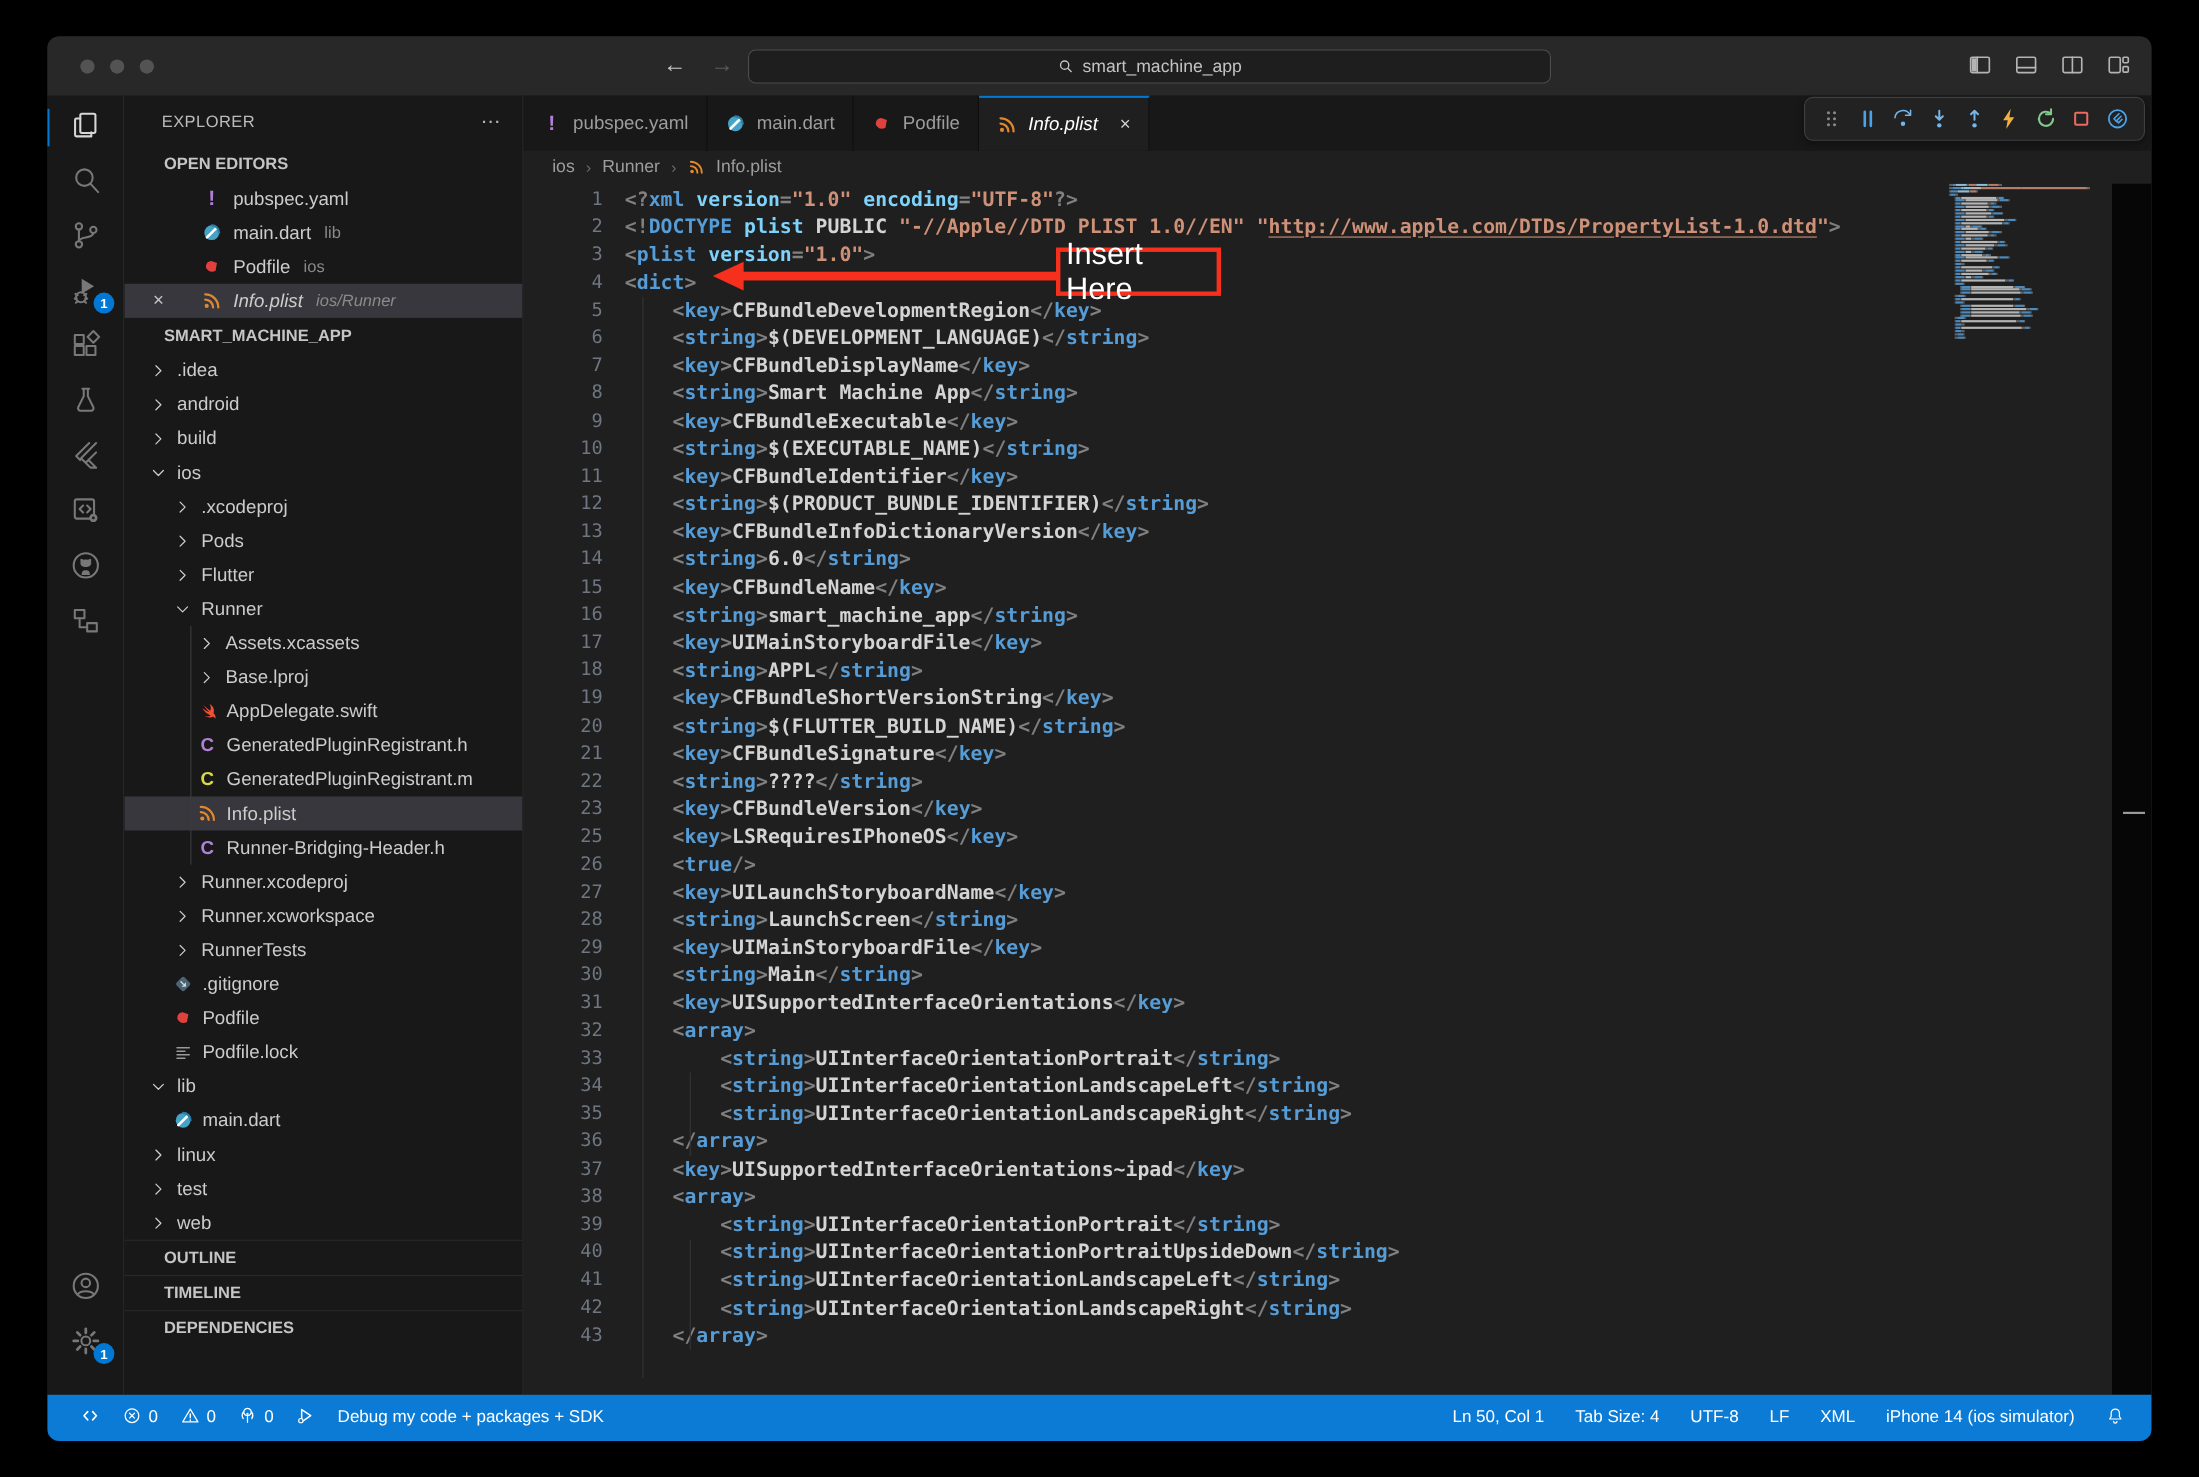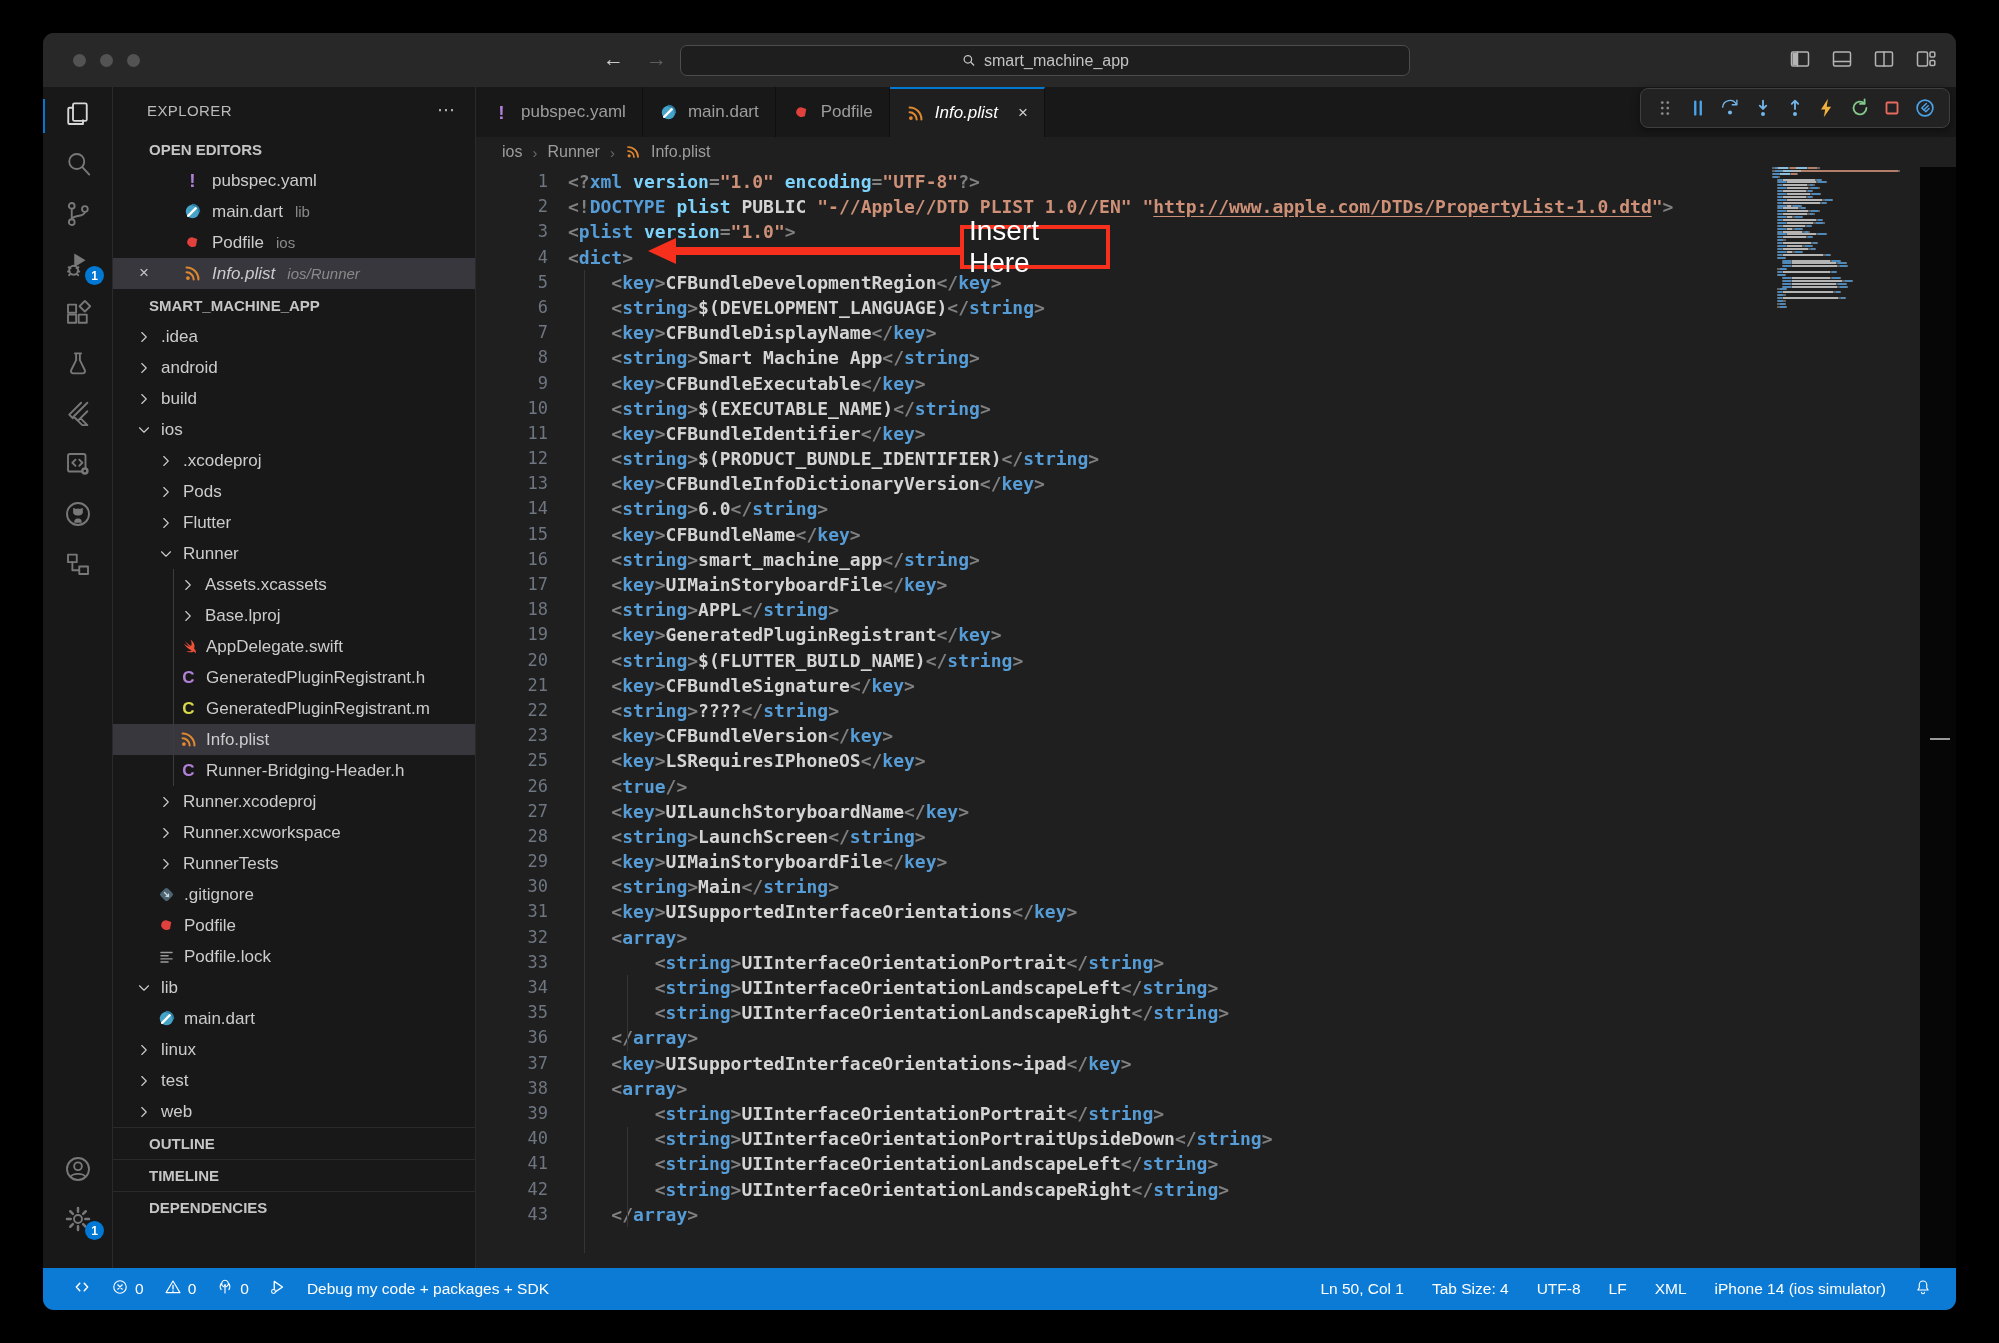--- a/index.html
+++ b/index.html
@@ -606,21 +606,21 @@
             <div class="cl"><span class="ln">9</span><span class="ct">    <span class="tok-b">&lt;</span><span class="tok-t">key</span><span class="tok-b">&gt;</span><span class="tok-w">CFBundleExecutable</span><span class="tok-b">&lt;/</span><span class="tok-t">key</span><span class="tok-b">&gt;</span></span></div>
             <div class="cl"><span class="ln">10</span><span class="ct">    <span class="tok-b">&lt;</span><span class="tok-t">string</span><span class="tok-b">&gt;</span><span class="tok-w">$(EXECUTABLE_NAME)</span><span class="tok-b">&lt;/</span><span class="tok-t">string</span><span class="tok-b">&gt;</span></span></div>
             <div class="cl"><span class="ln">11</span><span class="ct">    <span class="tok-b">&lt;</span><span class="tok-t">key</span><span class="tok-b">&gt;</span><span class="tok-w">CFBundleIdentifier</span><span class="tok-b">&lt;/</span><span class="tok-t">key</span><span class="tok-b">&gt;</span></span></div>
             <div class="cl"><span class="ln">12</span><span class="ct">    <span class="tok-b">&lt;</span><span class="tok-t">string</span><span class="tok-b">&gt;</span><span class="tok-w">$(PRODUCT_BUNDLE_IDENTIFIER)</span><span class="tok-b">&lt;/</span><span class="tok-t">string</span><span class="tok-b">&gt;</span></span></div>
             <div class="cl"><span class="ln">13</span><span class="ct">    <span class="tok-b">&lt;</span><span class="tok-t">key</span><span class="tok-b">&gt;</span><span class="tok-w">CFBundleInfoDictionaryVersion</span><span class="tok-b">&lt;/</span><span class="tok-t">key</span><span class="tok-b">&gt;</span></span></div>
             <div class="cl"><span class="ln">14</span><span class="ct">    <span class="tok-b">&lt;</span><span class="tok-t">string</span><span class="tok-b">&gt;</span><span class="tok-w">6.0</span><span class="tok-b">&lt;/</span><span class="tok-t">string</span><span class="tok-b">&gt;</span></span></div>
             <div class="cl"><span class="ln">15</span><span class="ct">    <span class="tok-b">&lt;</span><span class="tok-t">key</span><span class="tok-b">&gt;</span><span class="tok-w">CFBundleName</span><span class="tok-b">&lt;/</span><span class="tok-t">key</span><span class="tok-b">&gt;</span></span></div>
             <div class="cl"><span class="ln">16</span><span class="ct">    <span class="tok-b">&lt;</span><span class="tok-t">string</span><span class="tok-b">&gt;</span><span class="tok-w">smart_machine_app</span><span class="tok-b">&lt;/</span><span class="tok-t">string</span><span class="tok-b">&gt;</span></span></div>
             <div class="cl"><span class="ln">17</span><span class="ct">    <span class="tok-b">&lt;</span><span class="tok-t">key</span><span class="tok-b">&gt;</span><span class="tok-w">UIMainStoryboardFile</span><span class="tok-b">&lt;/</span><span class="tok-t">key</span><span class="tok-b">&gt;</span></span></div>
             <div class="cl"><span class="ln">18</span><span class="ct">    <span class="tok-b">&lt;</span><span class="tok-t">string</span><span class="tok-b">&gt;</span><span class="tok-w">APPL</span><span class="tok-b">&lt;/</span><span class="tok-t">string</span><span class="tok-b">&gt;</span></span></div>
-            <div class="cl"><span class="ln">19</span><span class="ct">    <span class="tok-b">&lt;</span><span class="tok-t">key</span><span class="tok-b">&gt;</span><span class="tok-w">GeneratedPluginRegistrant</span><span class="tok-b">&lt;/</span><span class="tok-t">key</span><span class="tok-b">&gt;</span></span></div>
+            <div class="cl"><span class="ln">19</span><span class="ct">    <span class="tok-b">&lt;</span><span class="tok-t">key</span><span class="tok-b">&gt;</span><span class="tok-w">CFBundleShortVersionString</span><span class="tok-b">&lt;/</span><span class="tok-t">key</span><span class="tok-b">&gt;</span></span></div>
             <div class="cl"><span class="ln">20</span><span class="ct">    <span class="tok-b">&lt;</span><span class="tok-t">string</span><span class="tok-b">&gt;</span><span class="tok-w">$(FLUTTER_BUILD_NAME)</span><span class="tok-b">&lt;/</span><span class="tok-t">string</span><span class="tok-b">&gt;</span></span></div>
             <div class="cl"><span class="ln">21</span><span class="ct">    <span class="tok-b">&lt;</span><span class="tok-t">key</span><span class="tok-b">&gt;</span><span class="tok-w">CFBundleSignature</span><span class="tok-b">&lt;/</span><span class="tok-t">key</span><span class="tok-b">&gt;</span></span></div>
             <div class="cl"><span class="ln">22</span><span class="ct">    <span class="tok-b">&lt;</span><span class="tok-t">string</span><span class="tok-b">&gt;</span><span class="tok-w">????</span><span class="tok-b">&lt;/</span><span class="tok-t">string</span><span class="tok-b">&gt;</span></span></div>
             <div class="cl"><span class="ln">23</span><span class="ct">    <span class="tok-b">&lt;</span><span class="tok-t">key</span><span class="tok-b">&gt;</span><span class="tok-w">CFBundleVersion</span><span class="tok-b">&lt;/</span><span class="tok-t">key</span><span class="tok-b">&gt;</span></span></div>
             <div class="cl"><span class="ln">25</span><span class="ct">    <span class="tok-b">&lt;</span><span class="tok-t">key</span><span class="tok-b">&gt;</span><span class="tok-w">LSRequiresIPhoneOS</span><span class="tok-b">&lt;/</span><span class="tok-t">key</span><span class="tok-b">&gt;</span></span></div>
             <div class="cl"><span class="ln">26</span><span class="ct">    <span class="tok-b">&lt;</span><span class="tok-t">true</span><span class="tok-b">/&gt;</span></span></div>
             <div class="cl"><span class="ln">27</span><span class="ct">    <span class="tok-b">&lt;</span><span class="tok-t">key</span><span class="tok-b">&gt;</span><span class="tok-w">UILaunchStoryboardName</span><span class="tok-b">&lt;/</span><span class="tok-t">key</span><span class="tok-b">&gt;</span></span></div>
             <div class="cl"><span class="ln">28</span><span class="ct">    <span class="tok-b">&lt;</span><span class="tok-t">string</span><span class="tok-b">&gt;</span><span class="tok-w">LaunchScreen</span><span class="tok-b">&lt;/</span><span class="tok-t">string</span><span class="tok-b">&gt;</span></span></div>
             <div class="cl"><span class="ln">29</span><span class="ct">    <span class="tok-b">&lt;</span><span class="tok-t">key</span><span class="tok-b">&gt;</span><span class="tok-w">UIMainStoryboardFile</span><span class="tok-b">&lt;/</span><span class="tok-t">key</span><span class="tok-b">&gt;</span></span></div>
             <div class="cl"><span class="ln">30</span><span class="ct">    <span class="tok-b">&lt;</span><span class="tok-t">string</span><span class="tok-b">&gt;</span><span class="tok-w">Main</span><span class="tok-b">&lt;/</span><span class="tok-t">string</span><span class="tok-b">&gt;</span></span></div>

